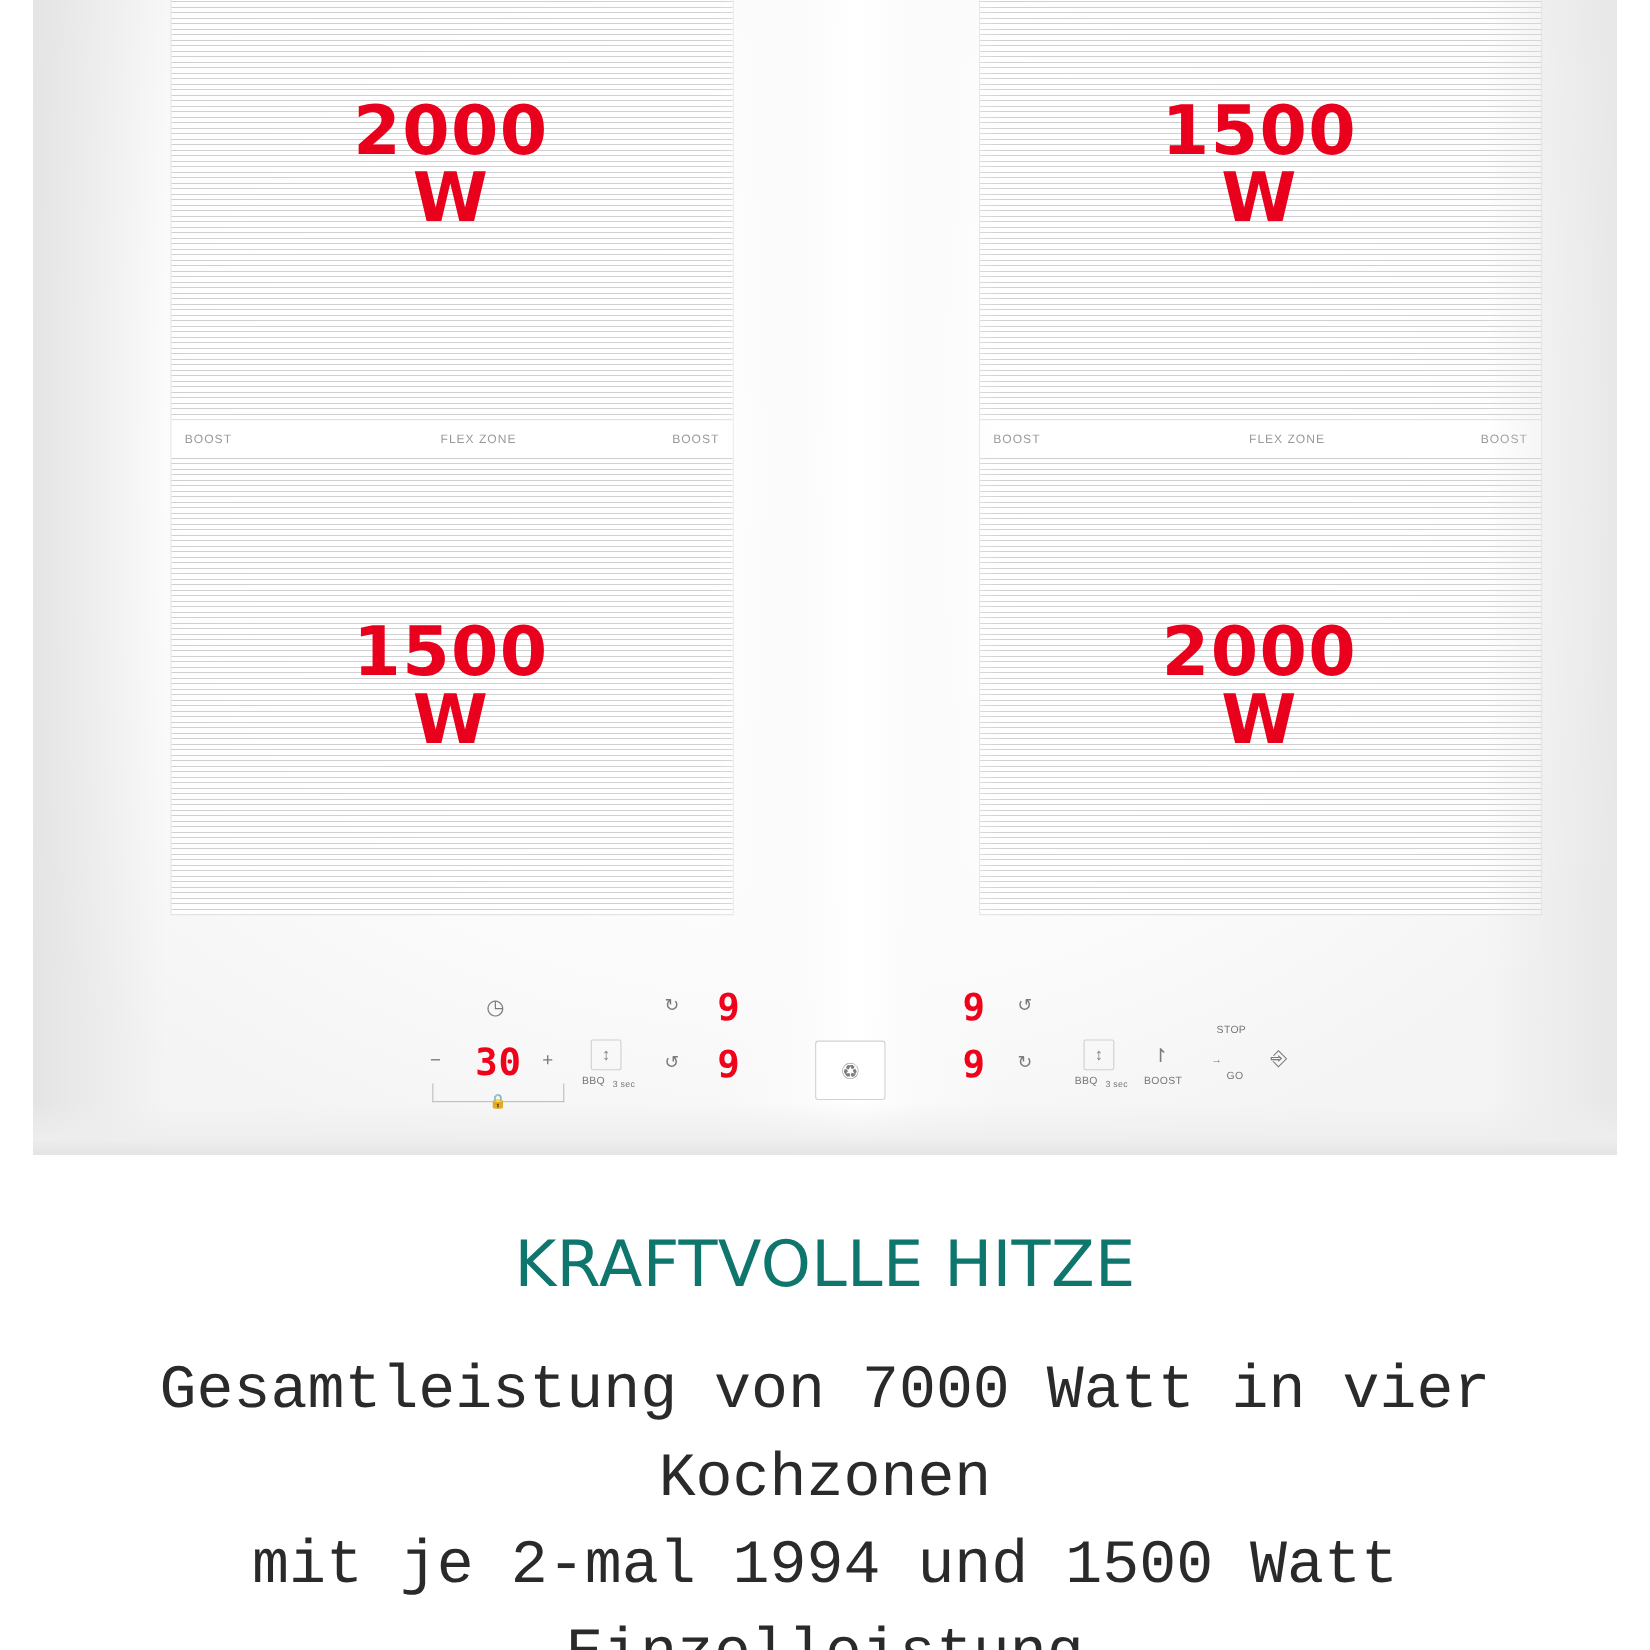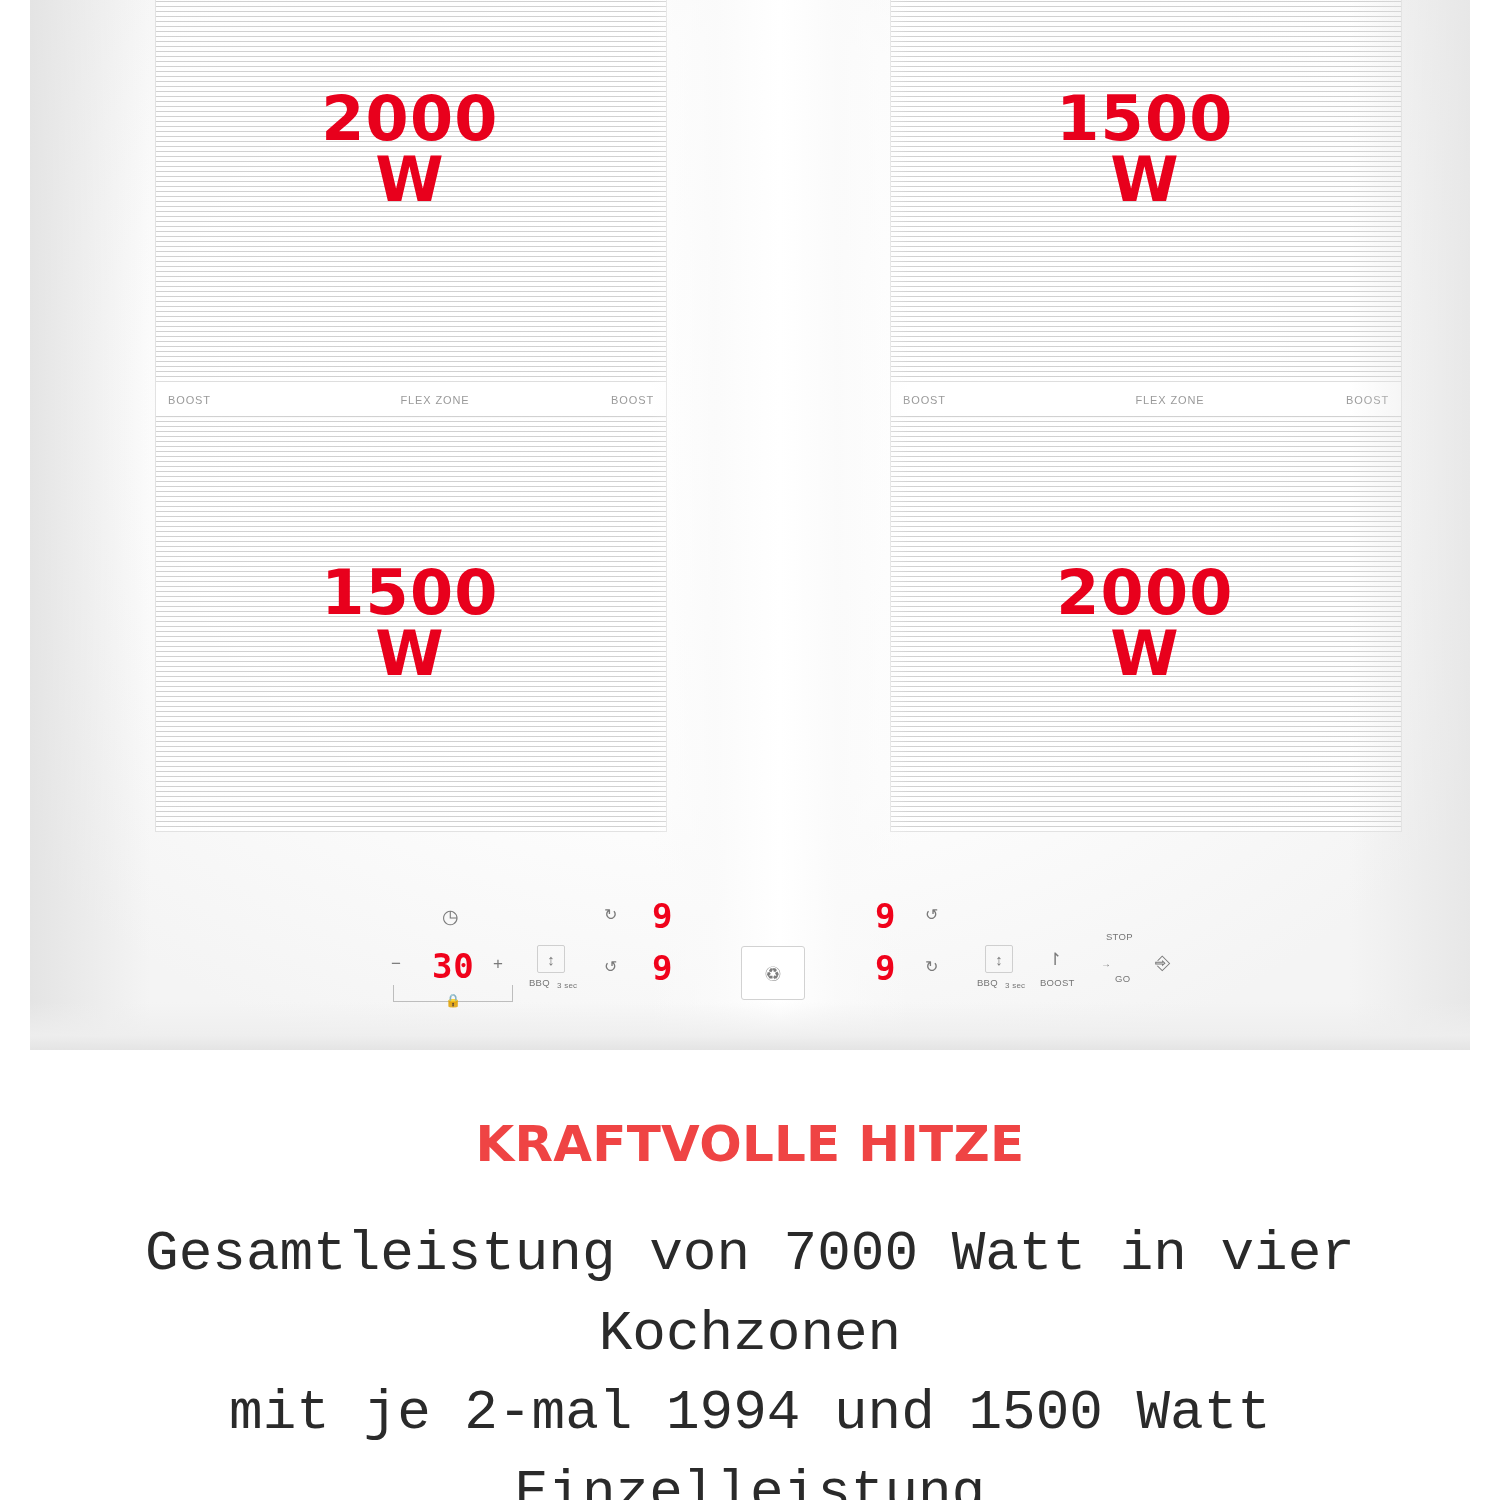--- a/index.html
+++ b/index.html
@@ -271,24 +271,24 @@
   .caption {
     position: absolute;
     left: 0;
     top: 1115px;
     width: 1500px;
     text-align: center;
   }
   .caption h1 {
     margin: 0;
     font-family: "DejaVu Sans", sans-serif;
-    font-weight: 700;
-    font-size: 50px;
+    font-weight: 400;
+    font-size: 58px;
     letter-spacing: 0.005em;
-    color: #ef4444;
+    color: #0f766e;
   }
   .caption p {
     margin: 42px 0 0 0;
     font-family: Liberation Mono, monospace;
     font-weight: 400;
     font-size: 56px;
     line-height: 1.42;
     color: #2a2a2a;
   }
 </style>

